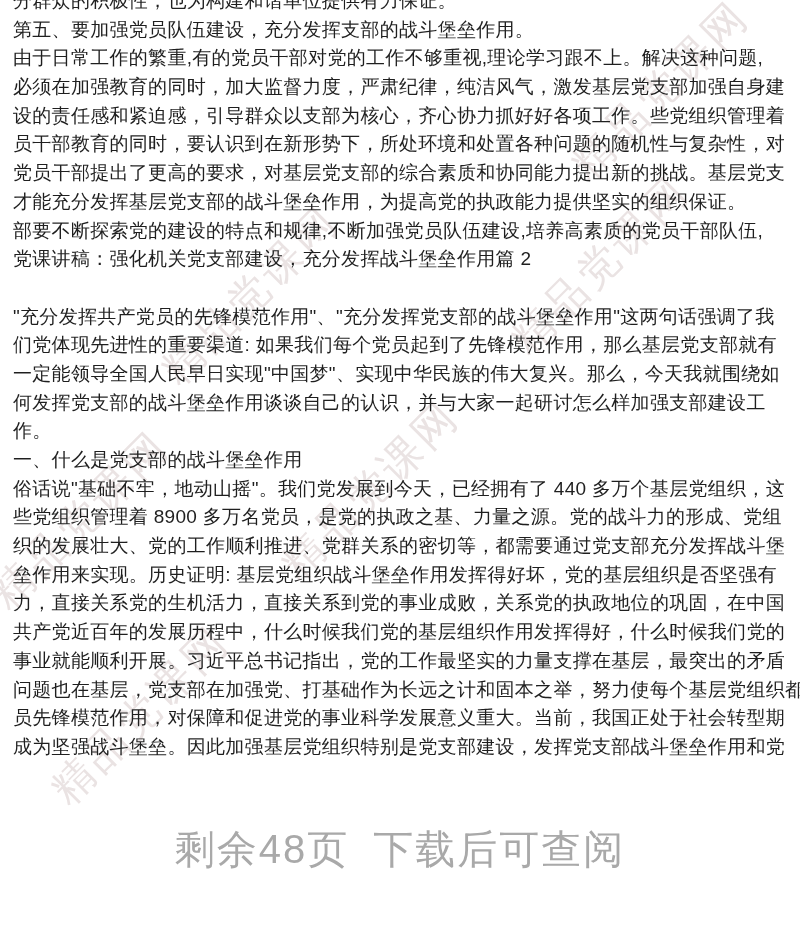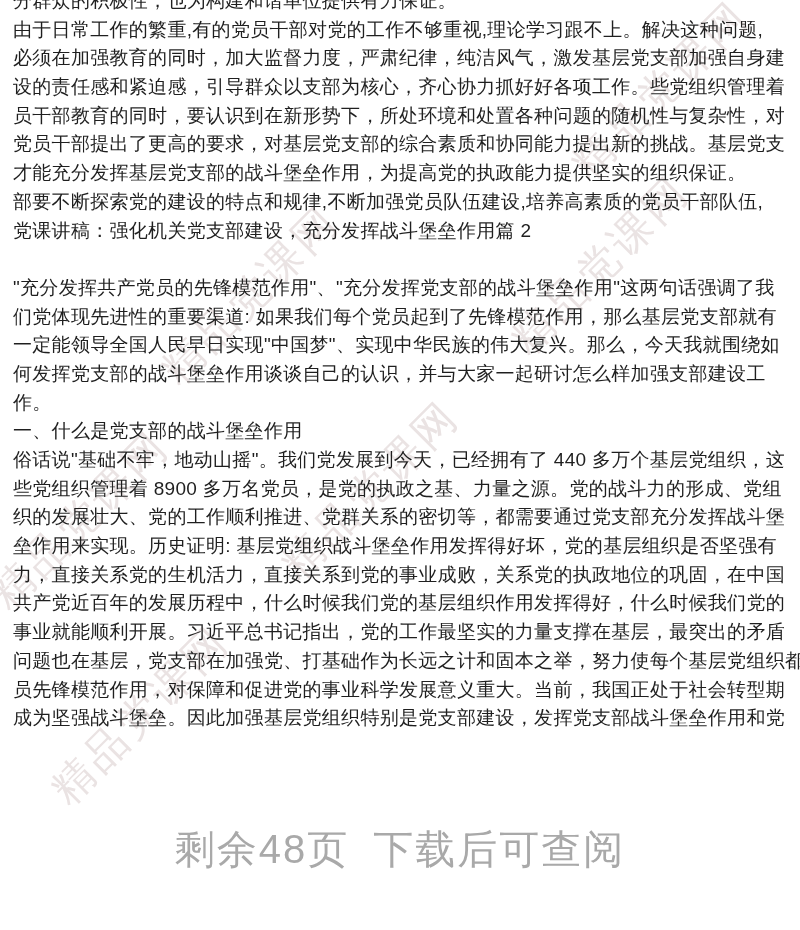--- a/index.html
+++ b/index.html
@@ -72,20 +72,21 @@
     <span class="wm" style="left: 370px; top: 490px; color: rgb(234, 227, 227);">精品党课网</span>
     <span class="wm" style="left: 140px; top: 715px; color: rgb(234, 227, 227);">精品党课网</span>
     <span class="wm" style="left: 250px; top: 295px; color: rgb(234, 227, 227);">精品党课网</span>
     <span class="wm" style="left: 660px; top: 90px; color: rgb(234, 227, 227);">精品党课网</span>
     <span class="wm" style="left: 80px; top: 520px; color: rgb(234, 227, 227);">精品党课网</span>
   </div>
 
 <div class="doc" style="color: rgb(31, 31, 31);">
   <div>
       <div class="line">分群众的积极性，也为构建和谐单位提供有力保证。</div>
+      <div class="line">第五、要加强党员队伍建设，充分发挥支部的战斗堡垒作用。</div>
       <div class="line">由于日常工作的繁重,有的党员干部对党的工作不够重视,理论学习跟不上。解决这种问题,</div>
       <div class="line">必须在加强教育的同时，加大监督力度，严肃纪律，纯洁风气，激发基层党支部加强自身建</div>
       <div class="line">设的责任感和紧迫感，引导群众以支部为核心，齐心协力抓好好各项工作。些党组织管理着</div>
       <div class="line">员干部教育的同时，要认识到在新形势下，所处环境和处置各种问题的随机性与复杂性，对</div>
       <div class="line">党员干部提出了更高的要求，对基层党支部的综合素质和协同能力提出新的挑战。基层党支</div>
       <div class="line">才能充分发挥基层党支部的战斗堡垒作用，为提高党的执政能力提供坚实的组织保证。</div>
       <div class="line">部要不断探索党的建设的特点和规律,不断加强党员队伍建设,培养高素质的党员干部队伍,</div>
       <div class="line">党课讲稿：强化机关党支部建设，充分发挥战斗堡垒作用篇 2</div>
       <div class="line"></div>
       <div class="line">"充分发挥共产党员的先锋模范作用"、"充分发挥党支部的战斗堡垒作用"这两句话强调了我</div>

